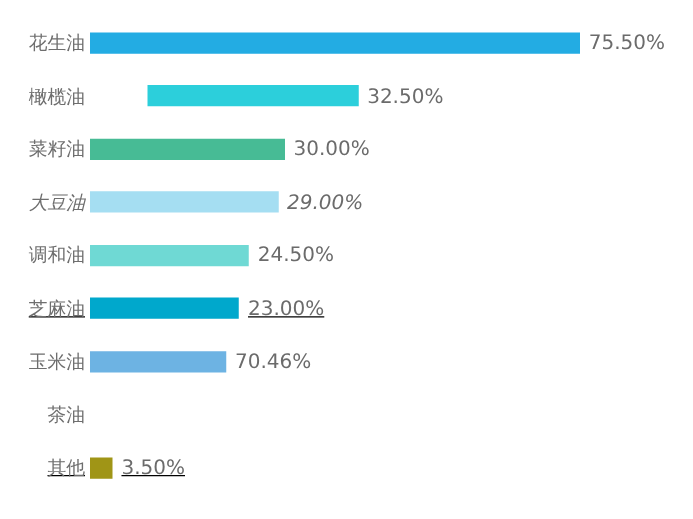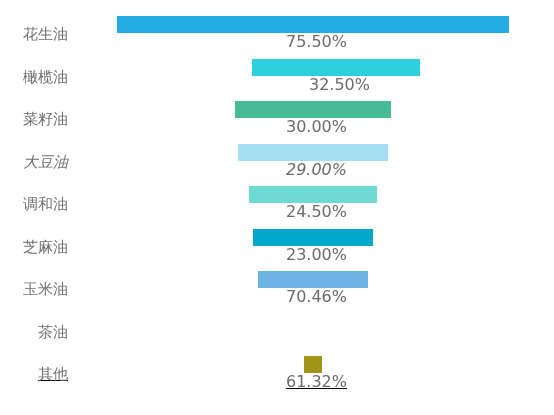--- a/index.html
+++ b/index.html
@@ -42,21 +42,20 @@
     font-size: 15px;
     line-height: 18px;
     color: #6e6e6e;
     letter-spacing: 0px;
     white-space: nowrap;
     font-family: "DejaVu Sans", "Liberation Sans", sans-serif;
   }
   .bar-area {
     flex: 1 1 auto;
     display: flex;
-    flex-direction: column;
     align-items: center;
     height: 36px;
   }
   .bar {
     height: 17px;
     flex: 0 0 auto;
     border: 0;
   }
   .val-label {
     font-size: 16px;
@@ -101,38 +100,38 @@
           <div class="val-label">29.00%</div>
         </div>
       </div>
       <div class="bar-row" style="top: 186px;">
         <div class="cat-label">调和油</div>
         <div class="bar-area">
           <div class="bar" style="width: 127.205px; background: rgb(111, 217, 212);"></div>
           <div class="val-label">24.50%</div>
         </div>
       </div>
-      <div class="bar-row" style="top: 228.5px;">
+      <div class="bar-row" style="top: 228.5px; text-decoration: underline;">
         <div class="cat-label">芝麻油</div>
         <div class="bar-area">
           <div class="bar" style="width: 119.417px; background: rgb(0, 168, 204);"></div>
           <div class="val-label">23.00%</div>
         </div>
       </div>
       <div class="bar-row" style="top: 271px;">
         <div class="cat-label">玉米油</div>
         <div class="bar-area">
           <div class="bar" style="width: 109.033px; background: rgb(109, 179, 227);"></div>
           <div class="val-label">70.46%</div>
         </div>
       </div>
       <div class="bar-row" style="top: 313.5px;">
         <div class="cat-label">茶油</div>
       </div>
       <div class="bar-row" style="top: 356px; text-decoration: underline;">
         <div class="cat-label">其他</div>
         <div class="bar-area">
           <div class="bar" style="width: 18.1722px; background: rgb(160, 149, 22);"></div>
-          <div class="val-label">61.32%</div>
+          <div class="val-label">3.50%</div>
         </div>
       </div>
     </div>
 </div>
 
 </body></html>

